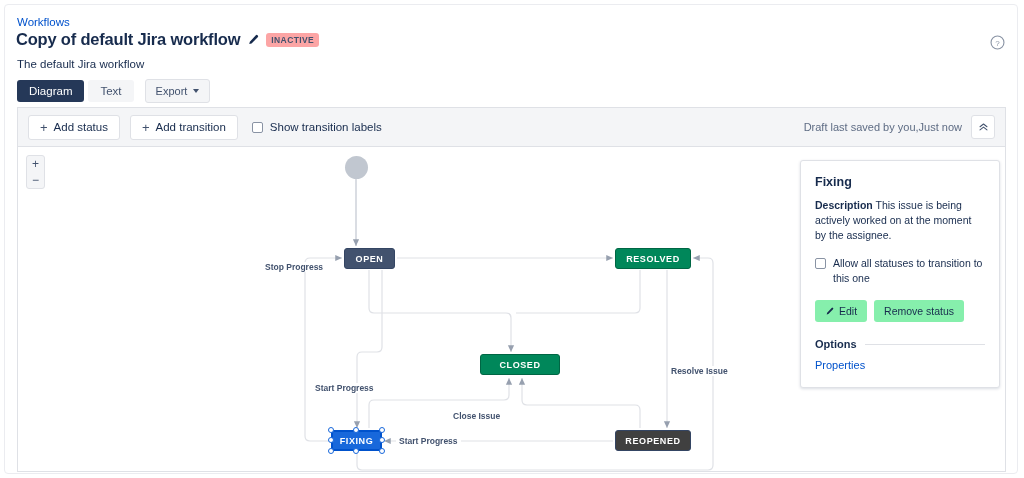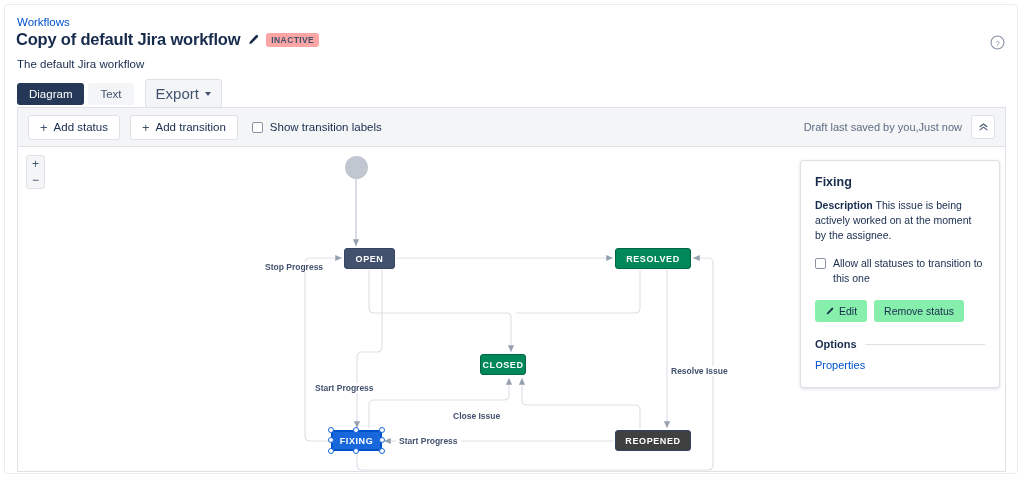--- a/index.html
+++ b/index.html
@@ -61,21 +61,21 @@
     display: flex; align-items: center; gap: 4px;
   }
   .tab {
     font-size: 11.5px; padding: 5px 12px;
     border-radius: 3px; cursor: pointer;
     background: #F4F5F7; color: #42526E; border: none;
     font-family: inherit;
   }
   .tab.active { background: #253858; color: #ffffff; font-weight: normal; }
   .export-btn {
-    font-size: 15px; padding: 5px 10px; margin-left: 7px;
+    font-size: 11px; padding: 5px 10px; margin-left: 7px;
     border-radius: 3px; background: #F4F5F7; color: #42526E;
     border: 1px solid #DFE1E6; cursor: pointer;
     display: inline-flex; align-items: center; gap: 6px;
     font-family: inherit;
   }
   .caret-down {
     width: 0; height: 0;
     border-left: 3.5px solid transparent;
     border-right: 3.5px solid transparent;
     border-top: 4.5px solid #42526E;
@@ -313,21 +313,21 @@
         <path d="M339,306 L339,318 Q339,323 344,323 L690,323 Q695,323 695,318 L695,116 Q695,111 690,111 L675,111" marker-end="url(#ah)"></path>
       </g>
     </svg>
 
     <div class="start-dot" style="left:327px; top:9px;"></div>
 
     <div class="node node-open" style="left:326px; top:101px; width:51px; height:21px;">OPEN</div>
 
     <div class="node node-resolved" style="left:597px; top:101px; width:76px; height:21px;">RESOLVED</div>
 
-    <div class="node node-closed" style="left:462px; top:207px; width:46px; height:21px;">CLOSED</div>
+    <div class="node node-closed" style="left:462px; top:207px; width:80px; height:21px;">CLOSED</div>
 
     <div class="node node-fixing" style="left:313px; top:283px; width:51px; height:21px;">FIXING</div>
 
     <div class="node node-reopened" style="left:597px; top:283px; width:76px; height:21px;">REOPENED</div>
 
     <div class="handle" style="left:310px; top:280px;"></div>
     <div class="handle" style="left:335px; top:280px;"></div>
     <div class="handle" style="left:361px; top:280px;"></div>
     <div class="handle" style="left:310px; top:290px;"></div>
     <div class="handle" style="left:361px; top:290px;"></div>

